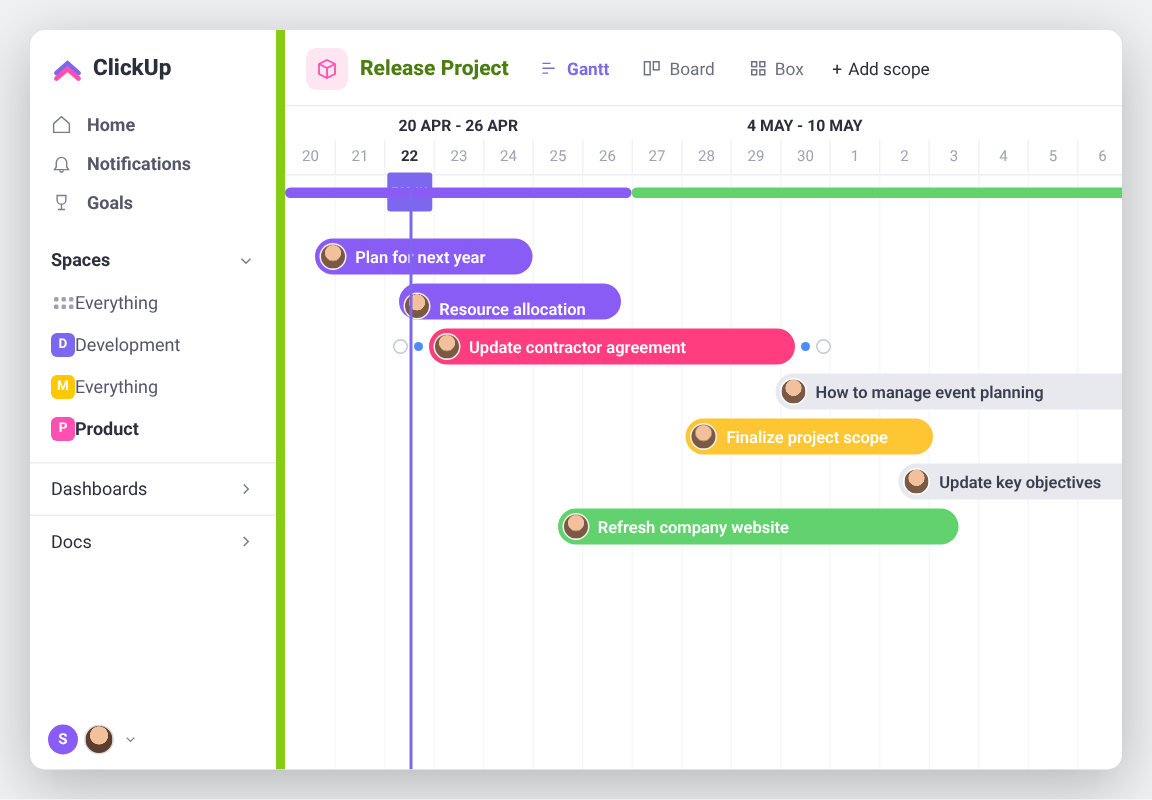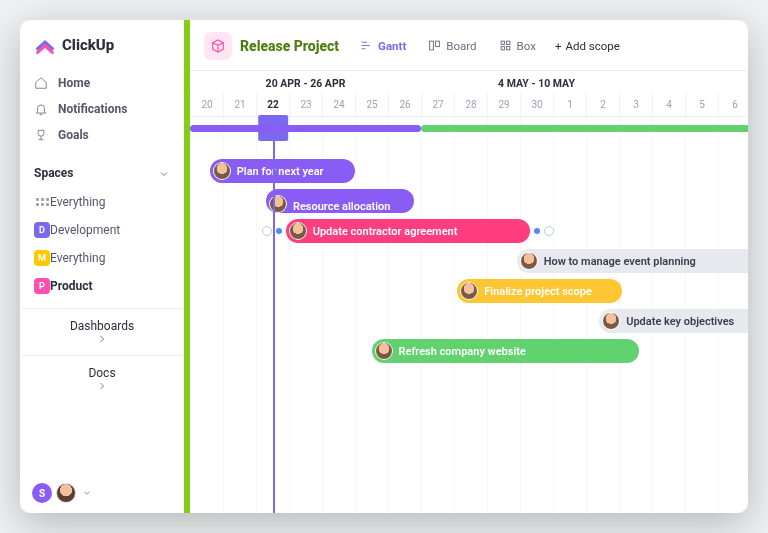--- a/index.html
+++ b/index.html
@@ -13,21 +13,21 @@
   .nav-item { display: flex; align-items: center; gap: 10px; padding: 6px 14px; font-size: 12px; color: #54576a; cursor: pointer; }
   .nav-item svg { width: 14px; height: 14px; stroke: #7a7d8c; fill: none; stroke-width: 1.6; }
   .section-hdr { display: flex; align-items: flex-end; justify-content: space-between; padding: 10px 14px 8px 14px; font-size: 12px; font-weight: 700; color: #2b2e3b; }
   .chev { width: 12px; height: 12px; stroke: #7a7d8c; fill: none; stroke-width: 2; }
   .space-list { padding: 0 0 8px 0; }
   .space-item { display: flex; align-items: center; gap: 0; padding: 6px 14px; font-size: 12px; color: #54576a; cursor: pointer; }
   .space-item.active { font-weight: 700; color: #2b2e3b; }
   .space-badge { width: 16px; height: 16px; border-radius: 4px; display: flex; align-items: center; justify-content: center; font-size: 9px; font-weight: 700; color: #fff; }
   .space-dots { width: 16px; height: 16px; display: flex; flex-wrap: wrap; gap: 2px; align-content: center; justify-content: center; }
   .space-dots span { width: 3px; height: 3px; border-radius: 1px; background: #9ea2b3; }
-  .sec-row { display: flex; align-items: center; justify-content: space-between; padding: 10px 14px; font-size: 12px; color: #2b2e3b; border-top: 1px solid #eceef1; cursor: pointer; flex-direction: column; }
+  .sec-row { display: flex; align-items: center; justify-content: space-between; padding: 10px 14px; font-size: 12px; color: #2b2e3b; border-top: 1px solid #eceef1; cursor: pointer; }
   .spacer { flex: 1; }
   .sidebar-bottom { padding: 10px 12px; display: flex; align-items: center; gap: 4px; }
   .avatar { width: 20px; height: 20px; border-radius: 50%; display: inline-block; }
   .avatar.s { background: #8a5cf6; color: #fff; font-size: 10px; font-weight: 700; display: flex; align-items: center; justify-content: center; }
   .avatar.img { background: radial-gradient(circle at 50% 35%, #f2c19b 0 40%, #5b3e2f 42% 100%); border: 1px solid #ddd; }
   .mini-chev { width: 10px; height: 10px; stroke: #7a7d8c; fill: none; stroke-width: 2; margin-left: 2px; }
 
   .main { flex: 1; display: flex; flex-direction: column; min-width: 0; }
   .topbar { display: flex; align-items: center; gap: 8px; padding: 12px 14px 10px 14px; }
   .proj-icon { width: 28px; height: 28px; border-radius: 7px; background: #ffe6f1; display: flex; align-items: center; justify-content: center; }

